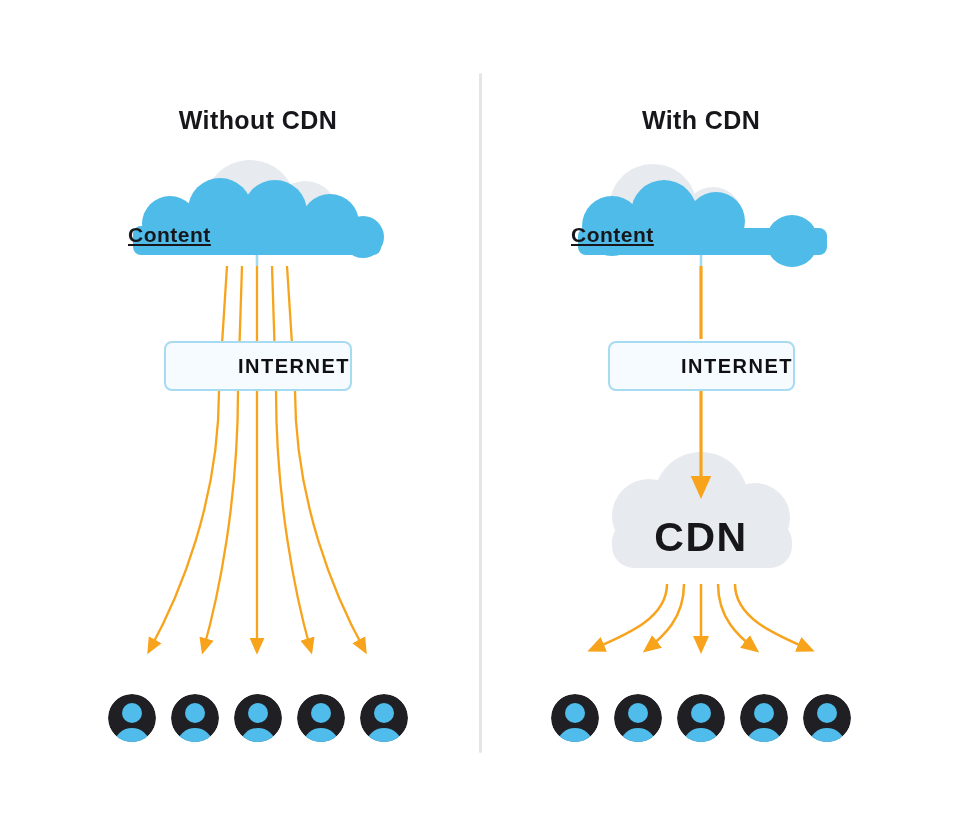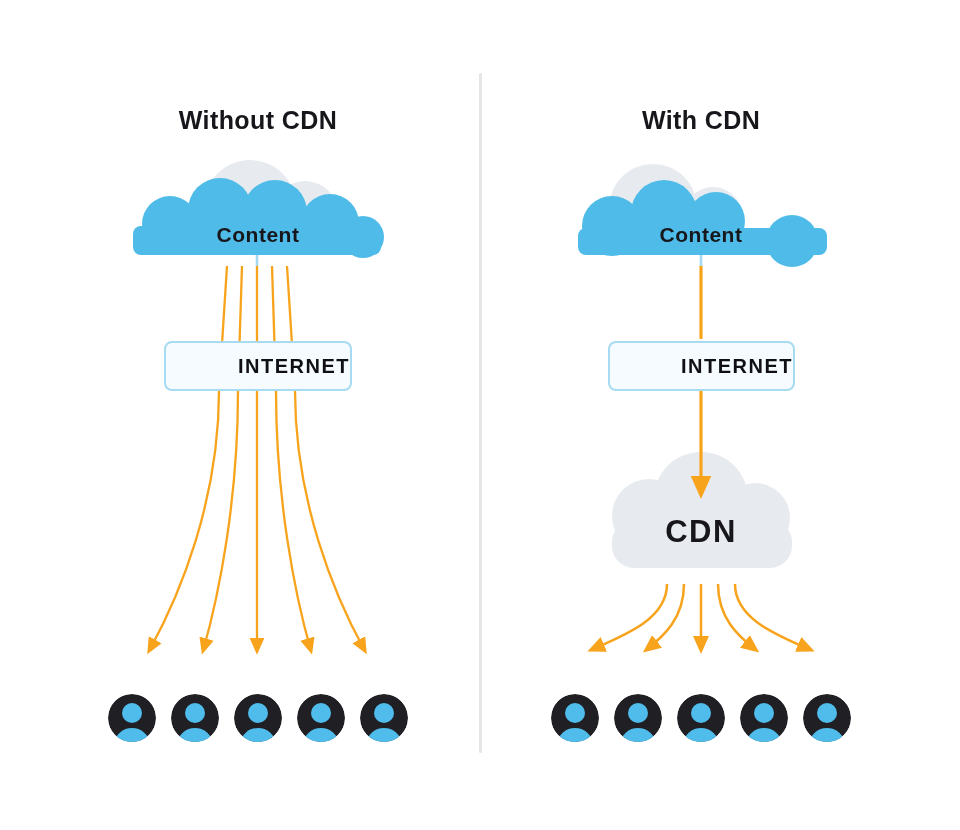--- a/index.html
+++ b/index.html
@@ -12,39 +12,39 @@
     position:absolute;left:479px;top:73px;width:2.5px;height:680px;
     background:var(--divider-color,#e5e5e5);border-radius:2px;
   }
   .panel-title{
     position:absolute;top:106px;width:300px;text-align:center;
     font-size:25px;font-weight:bold;letter-spacing:.4px;color:var(--text-dark,#17171b);
   }
   .panel-title.left{left:108px;}
   .panel-title.right{left:551px;}
   .cloud-label{
-    position:absolute;top:223px;width:260px;text-align:center;
-    font-size:21px;font-weight:bold;letter-spacing:.5px;color:var(--text-dark,#17171b);
+    position:absolute;top:223px;width:260px;text-align:left;
+    font-size:21px;font-weight:bold;letter-spacing:.5px;color:var(--text-dark,#17171b);text-decoration:underline;
   }
   .cloud-label.left{left:128px;}
   .cloud-label.right{left:571px;}
   .internet-box{
     position:absolute;top:341px;height:50px;box-sizing:border-box;
     border:2px solid var(--internet-box-border,#a6dbf2);
     background:var(--internet-box-fill,#f5fbfe);
     border-radius:8px;display:flex;align-items:center;justify-content:flex-end;
   }
   .internet-box.left{left:164px;width:188px;}
   .internet-box.right{left:608px;width:187px;}
   .internet-label{
     font-size:20px;font-weight:bold;letter-spacing:1.5px;color:#101014;
   }
   .cdn-label{
     position:absolute;left:571px;top:514px;width:260px;text-align:center;
-    font-size:31px;font-weight:bold;letter-spacing:1.5px;color:var(--text-dark,#17171b);
+    font-size:41px;font-weight:bold;letter-spacing:1.5px;color:var(--text-dark,#17171b);
   }
   .stream{fill:none;stroke:var(--arrow-orange,#f8a31c);}
   .stream.thin{stroke-width:2.3;}
   .stream.mid{stroke-width:2.5;}
   .stream.thick{stroke-width:3.2;}
   .stub{stroke:var(--stub-blue,#a5d9f1);stroke-width:2.6;}
   .cloud-gray{fill:var(--cloud-gray,#e7eaee);}
   .cloud-blue{fill:var(--cloud-blue,#4fbbe8);}
   .icon-dark{fill:var(--icon-dark,#1f1f24);}
   .icon-blue{fill:var(--icon-person-blue,#4fbceb);}

